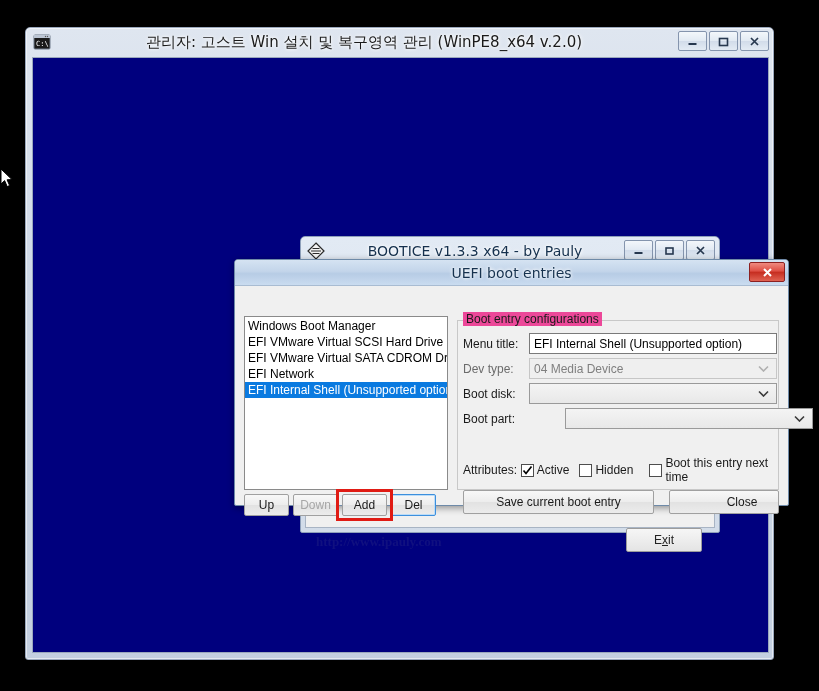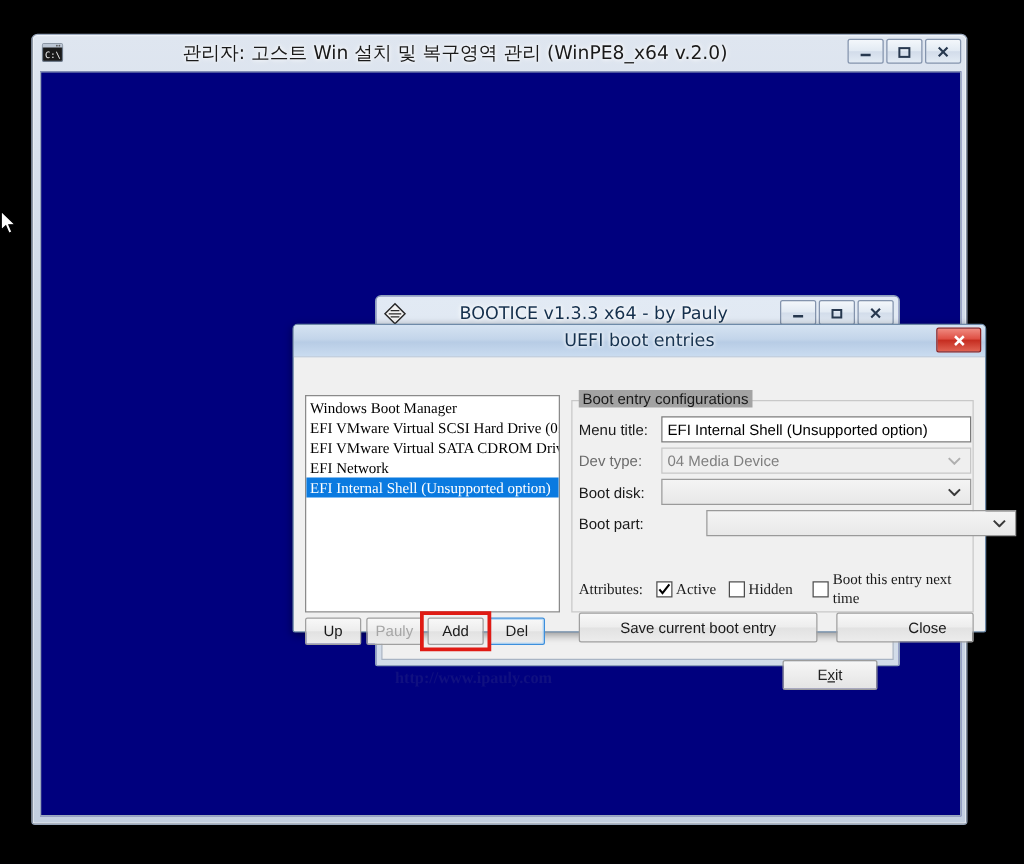--- a/index.html
+++ b/index.html
@@ -137,21 +137,21 @@
     background: #ffffff;
     border: 1px solid #8a8a8a;
     overflow: hidden;
     padding-top: 1px;
   }
   .entry-item {
     height: 16px; line-height: 16px;
     font-size: 12px; color: #000;
     padding-left: 3px;
     white-space: nowrap; overflow: hidden;
-    font-family: Liberation Serif, serif;
+    font-family: Liberation Sans, sans-serif;
   }
   .entry-item.selected { background: #0a7ae0; color: #ffffff; }
 
   
   .list-buttons { position: absolute; left: 9px; top: 208px; display: flex; gap: 4px; border-radius: 6px; }
   .lbtn {
     width: 45px; height: 22px;
     background: linear-gradient(to bottom,#f8f8f8 0%,#ededed 48%,#e2e2e2 52%,#ececec 100%);
     border: 1px solid #a0a0a0; border-radius: 2px;
     font-size: 12px; color: #1a1a1a;
@@ -168,21 +168,21 @@
   }
 
   
   .groupbox {
     position: absolute; left: 222px; top: 34px;
     width: 322px; height: 170px;
     border: 1px solid #c8c8c8;
   }
   .group-label {
     position: absolute; left: 228px; top: 26px;
-    background: #a3a3a3; padding: 0 3px;
+    background: #ec4899; padding: 0 3px;
     font-size: 12px; color: #1a1a1a;
   }
 
   .form-row { position: absolute; left: 228px; height: 23px; display: flex; align-items: center; }
   .flabel { width: 66px; font-size: 12px; color: #1a1a1a; }
   .flabel.dim { color: #6b6b6b; }
 
   .ftext {
     width: 248px; height: 21px;
     background: #ffffff; border: 1px solid #7a7a7a;
@@ -317,21 +317,21 @@
       <div class="entry-list">
         <div class="entry-item">Windows Boot Manager</div>
         <div class="entry-item">EFI VMware Virtual SCSI Hard Drive (0.0)</div>
         <div class="entry-item">EFI VMware Virtual SATA CDROM Drive (</div>
         <div class="entry-item">EFI Network</div>
         <div class="entry-item selected">EFI Internal Shell (Unsupported option)</div>
       </div>
 
       <div class="list-buttons">
         <div class="lbtn">Up</div>
-        <div class="lbtn disabled">Pauly</div>
+        <div class="lbtn disabled">Down</div>
         <div class="add-wrap">
           <div class="lbtn">Add</div>
           <div class="redbox"></div>
         </div>
         <div class="lbtn focused">Del</div>
       </div>
 
       <div class="groupbox"></div>
       <div class="group-label">Boot entry configurations</div>
 
@@ -370,21 +370,21 @@
           <span></span>
           <span class="arrow">
             <svg width="11" height="7" viewBox="0 0 11 7">
                 <path d="M1 1.5 L5.5 6 L10 1.5" stroke="#3a3a3a" stroke-width="1.6" fill="none"></path>
               </svg>
           </span>
         </div>
       </div>
 
 
-      <div class="attrs" style="top:170px;font-family:Liberation Serif, serif;">
+      <div class="attrs" style="top:170px;">
         <div class="flabel">Attributes:</div>
         <span class="cb">
           <svg width="11" height="11" viewBox="0 0 11 11">
               <path d="M1.5 5.5 L4 8.5 L9.5 1.5" stroke="#000" stroke-width="1.7" fill="none"></path>
             </svg>
         </span>
         <span class="cbtext">Active</span>
         <span class="cb"></span>
         <span class="cbtext">Hidden</span>
         <span class="cb" style="margin-left:6px;"></span>

